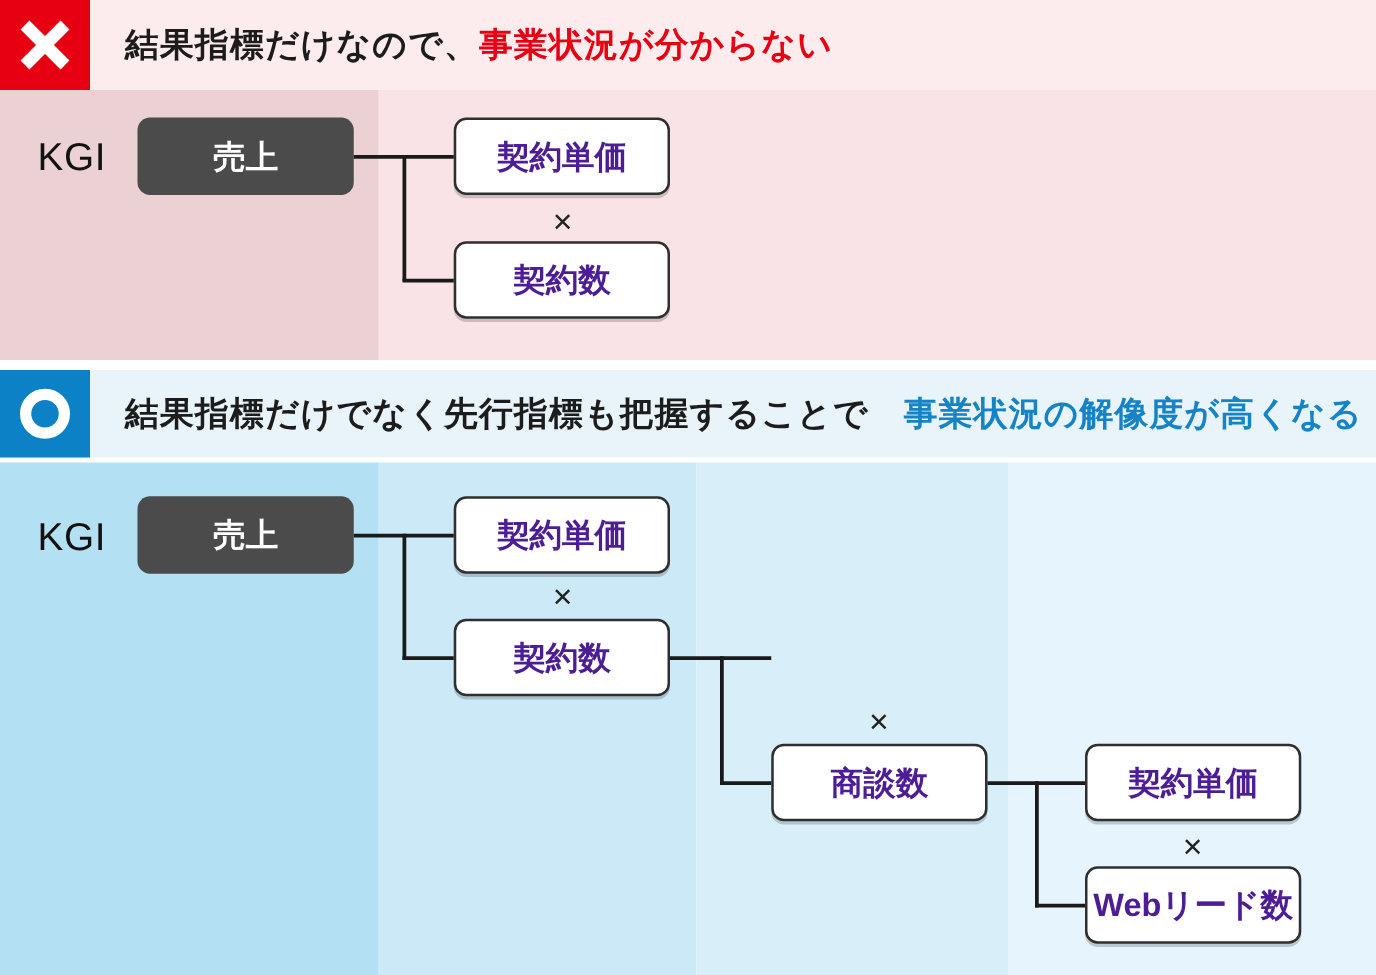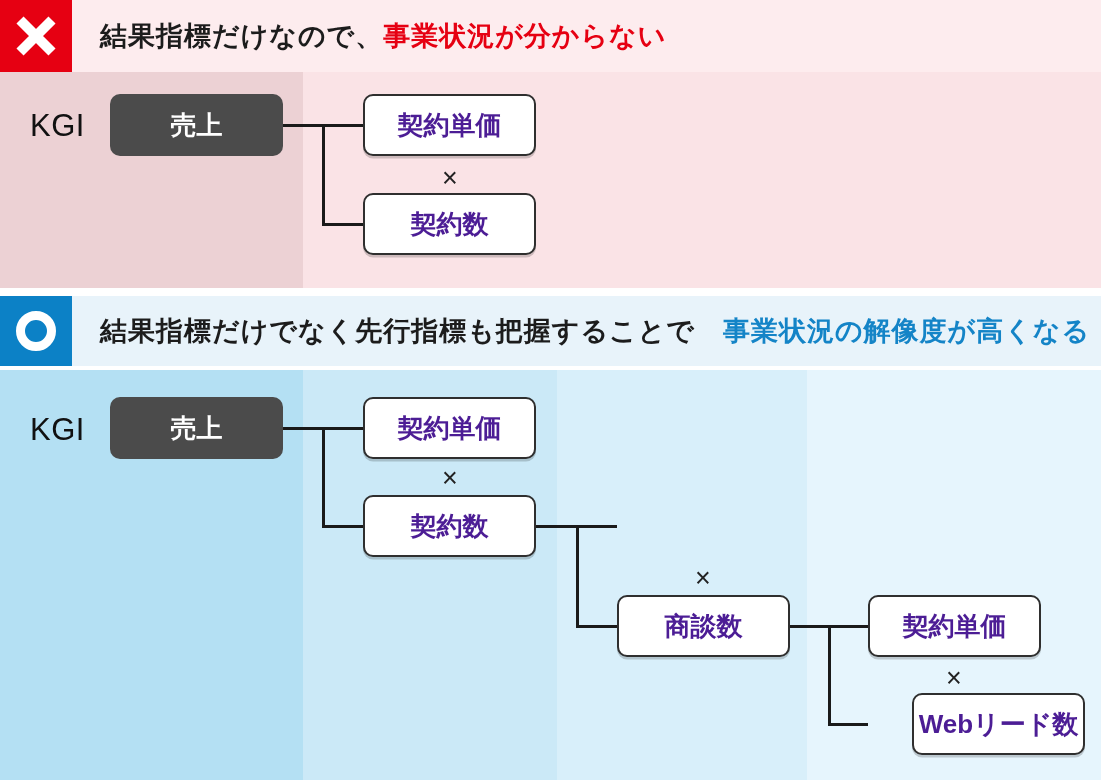--- a/index.html
+++ b/index.html
@@ -76,21 +76,21 @@
   <div class="colbg ok-col" style="left:303px;width:254px;background:var(--ok-col2-bg,#cbe9f7);"></div>
   <div class="colbg ok-col" style="left:557px;width:250px;background:var(--ok-col3-bg,#d8effa);"></div>
   <div class="colbg ok-col" style="left:807px;width:294px;background:var(--ok-col4-bg,#e6f5fd);"></div>
 
   <div class="kgi" style="left:30px;top:412px;">KGI</div>
   <div class="node node-dark" style="left:110px;top:397px;">売上</div>
   <div class="node" style="left:363px;top:397px;">契約単価</div>
   <div class="node" style="left:363px;top:495px;">契約数</div>
   <div class="node" style="left:617px;top:595px;">商談数</div>
   <div class="node" style="left:868px;top:595px;">契約単価</div>
-  <div class="node" style="left:912px;top:693px;">Webリード数</div>
+  <div class="node" style="left:868px;top:693px;">Webリード数</div>
 
   <div class="mult" style="left:450px;top:478px;">×</div>
   <div class="mult" style="left:703px;top:578px;">×</div>
   <div class="mult" style="left:954px;top:678px;">×</div>
 
   <div class="line" style="left:283px;top:427px;width:80px;height:3px;"></div>
   <div class="line" style="left:322px;top:427px;width:3px;height:101px;"></div>
   <div class="line" style="left:322px;top:525px;width:41px;height:3px;"></div>
 
   <div class="line" style="left:536px;top:525px;width:81px;height:3px;"></div>

